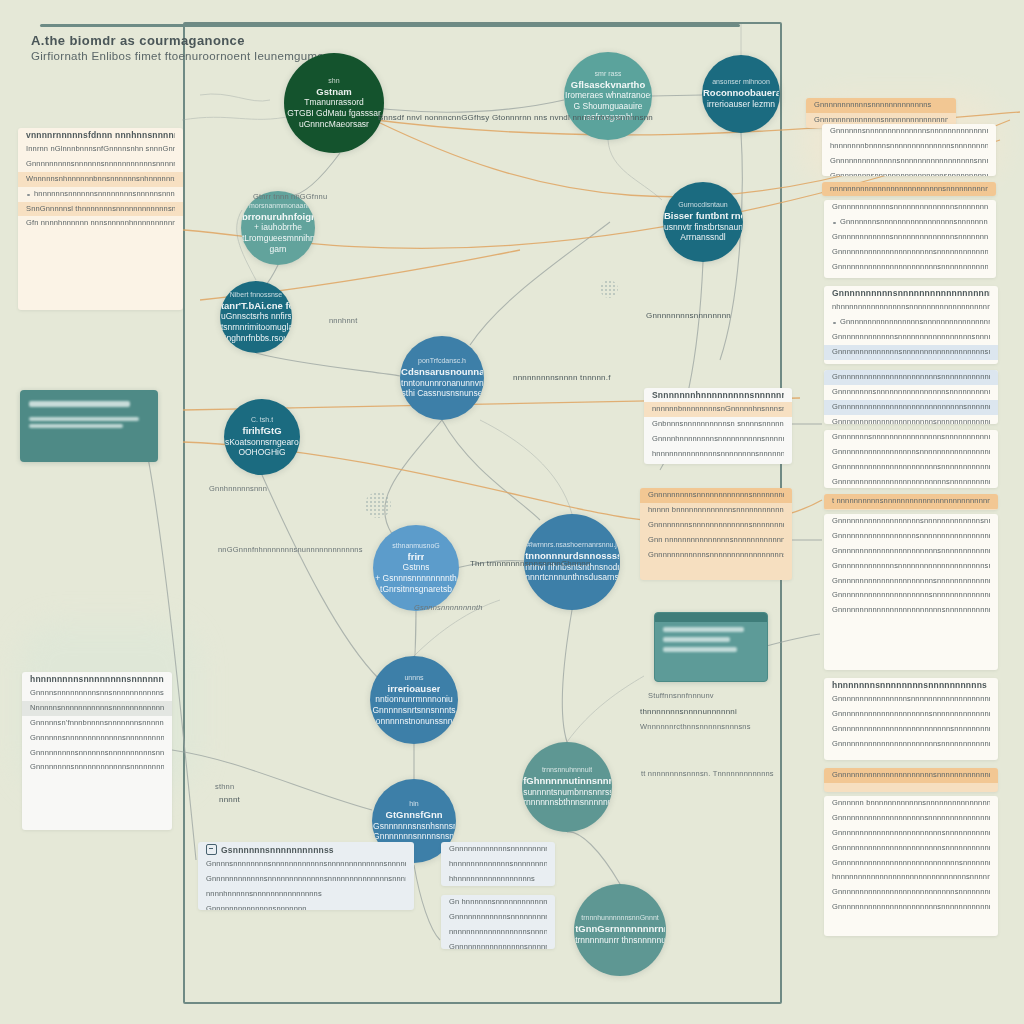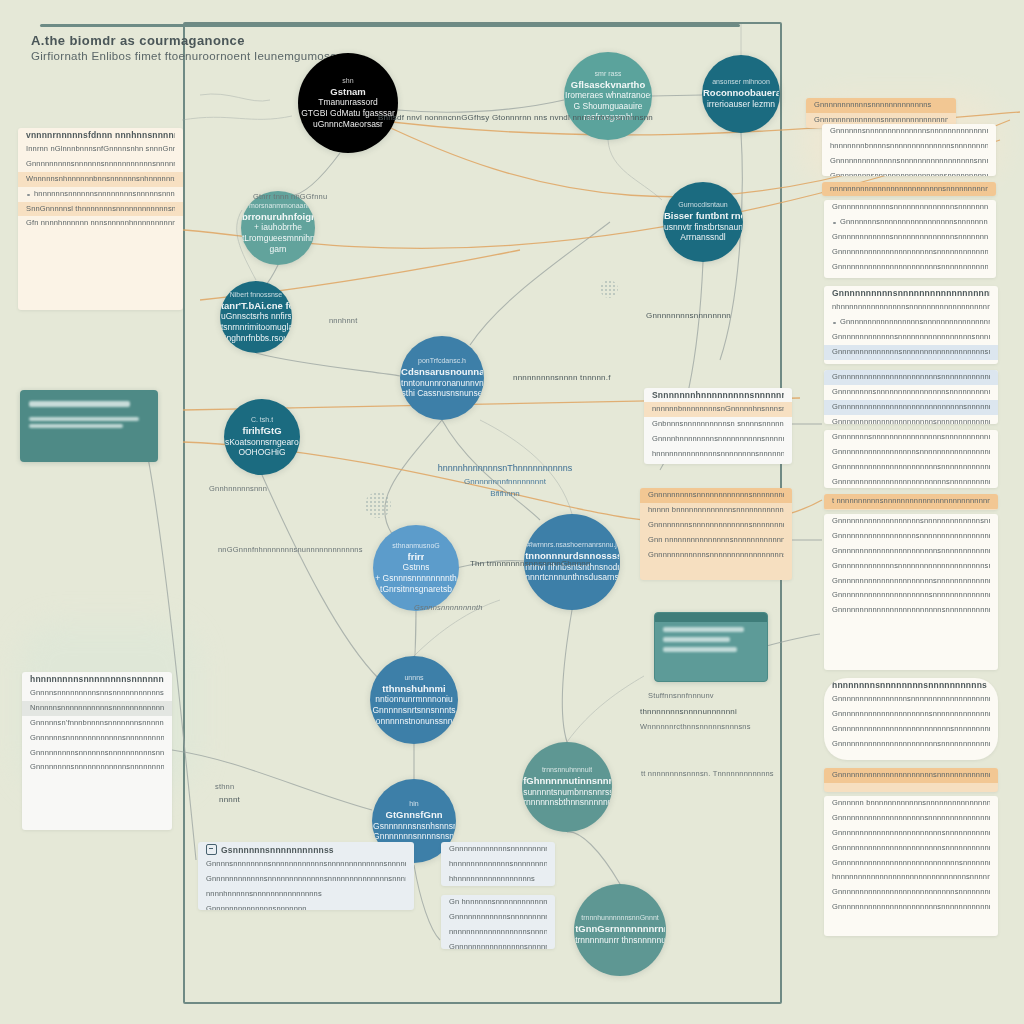--- a/index.html
+++ b/index.html
@@ -184,21 +184,21 @@
       <path d="M572 514 C 560 470, 520 440, 480 420"></path>
       <path d="M414 656 C 440 630, 470 610, 500 600"></path>
       <path d="M567 742 C 590 710, 620 690, 644 676"></path>
     </g>
   </svg>
 
   <div class="dotgrid" style="left:365px;top:492px;"></div>
   <div class="dotgrid" style="left:600px;top:280px;width:18px;height:18px;"></div>
 
   <div id="node-layer">
-      <div class="node" style="left: 298px; top: 53px; width: 100px; height: 100px; background: #000000;">
+      <div class="node" style="left: 284px; top: 53px; width: 100px; height: 100px; background: #14532d;">
         <span class="nl small" style="max-width: 97.5px; overflow: hidden;">shn</span>
         <span class="nl big" style="max-width: 97.5px; overflow: hidden;">Gstnam</span>
         <span class="nl mid" style="max-width: 97.5px; overflow: hidden;">Tmanunrassord</span>
         <span class="nl mid" style="max-width: 97.5px; overflow: hidden;">GTGBI GdMatu fgasssar</span>
         <span class="nl mid" style="max-width: 97.5px; overflow: hidden;">uGnnncMaeorsasr</span>
       </div>
       <div class="node" style="left: 564px; top: 52px; width: 88px; height: 88px; background: rgb(91, 163, 156);">
         <span class="nl small" style="max-width: 85.8px; overflow: hidden;">smr rass</span>
         <span class="nl big" style="max-width: 85.8px; overflow: hidden;">Gflsasckvnartho</span>
         <span class="nl mid" style="max-width: 85.8px; overflow: hidden;">Iromeraes whnatranoes</span>
@@ -250,21 +250,21 @@
         <span class="nl mid" style="max-width: 83.85px; overflow: hidden;">tGnrsitnnsgnaretsb</span>
       </div>
       <div class="node" style="left: 524px; top: 514px; width: 96px; height: 96px; background: rgb(61, 127, 168);">
         <span class="nl small" style="max-width: 93.6px; overflow: hidden;">#lwrnnrs.nsashoernanrsnnu.j</span>
         <span class="nl big" style="max-width: 93.6px; overflow: hidden;">tnnonnnurdsnnosssssnsrnvenrnnz</span>
         <span class="nl mid" style="max-width: 93.6px; overflow: hidden;">nnnvi rihnbsntsnthnsnodnntsn</span>
         <span class="nl mid" style="max-width: 93.6px; overflow: hidden;">nnnrtcnnnunthnsdusarnsbnnsrnnnn*</span>
       </div>
       <div class="node" style="left: 370px; top: 656px; width: 88px; height: 88px; background: rgb(61, 127, 168);">
         <span class="nl small" style="max-width: 85.8px; overflow: hidden;">unnns</span>
-        <span class="nl big" style="max-width: 85.8px; overflow: hidden;">tthnnshuhnmi</span>
+        <span class="nl big" style="max-width: 85.8px; overflow: hidden;">irrerioauser</span>
         <span class="nl mid" style="max-width: 85.8px; overflow: hidden;">nntionnunrmnnnoniu</span>
         <span class="nl mid" style="max-width: 85.8px; overflow: hidden;">Gnnnnnsnrtsnnsnnnts</span>
         <span class="nl mid" style="max-width: 85.8px; overflow: hidden;">honnnnnstnonunssnnnse</span>
       </div>
       <div class="node" style="left: 522px; top: 742px; width: 90px; height: 90px; background: rgb(94, 151, 147);">
         <span class="nl small" style="max-width: 87.75px; overflow: hidden;">trnnsnnuhnnnuit</span>
         <span class="nl big" style="max-width: 87.75px; overflow: hidden;">fGhnnnnnutinnsnnnsnnnsns</span>
         <span class="nl mid" style="max-width: 87.75px; overflow: hidden;">sunnnntsnumbnnsnnrsssnsnnnt</span>
         <span class="nl mid" style="max-width: 87.75px; overflow: hidden;">rnnnnnnsbthnnsnnnnnnsnoni</span>
       </div>
@@ -537,21 +537,21 @@
         <div class="row">
           <div class="ptxt" style="overflow: hidden; white-space: nowrap; text-overflow: clip;">Gnnnnnnnnnnnnnnnnnnnnnnsnnnnnnnnnnnnnnnnnnnnnnnnnnsnnnnnnnnnnnnnnnnnnnn</div>
         </div>
         <div class="row">
           <div class="ptxt" style="overflow: hidden; white-space: nowrap; text-overflow: clip;">Gnnnnnnnnnnnnnnnnnnnnnsnnnnnnnnnnnnnnnnnnnnnnnnnnnnsnnnnnnnnnnnnnnnnnnnnnnnnsnnnnnnnnnnnnn</div>
         </div>
         <div class="row">
           <div class="ptxt" style="overflow: hidden; white-space: nowrap; text-overflow: clip;">Gnnnnnnnnnnnnnnnnnnnnnnnnsnnnnnnnnnnnnnnnnnnnnnnnnnnnnnsnnnnnnnnnnnnnnnnnnnnnn</div>
         </div>
       </div>
-      <div class="panel plain" style="left: 824px; top: 678px; width: 174px; height: 82px; border-radius: 23px;">
+      <div class="panel plain" style="left: 824px; top: 678px; width: 174px; height: 82px;">
         <div class="row">
           <div class="ptitle" style="overflow: hidden; white-space: nowrap; text-overflow: clip;">hnnnnnnnsnnnnnnnnsnnnnnnnnnns</div>
         </div>
         <div class="row">
           <div class="ptxt" style="overflow: hidden; white-space: nowrap; text-overflow: clip;">Gnnnnnnnnnnnnnnnnsnnnnnnnnnnnnnnnnnnnnsnnnnnnnnnnnnnns</div>
         </div>
         <div class="row">
           <div class="ptxt" style="overflow: hidden; white-space: nowrap; text-overflow: clip;">Gnnnnnnnnnnnnnnnnnnnnnsnnnnnnnnnnnnnnnnnnnnnnnnnnnnsnnnnnnnnnnnnnnnn</div>
         </div>
         <div class="row">
@@ -600,19 +600,14 @@
     <div class="ln" style="width:78%;height:4px;"></div>
   </div>
 
   <div class="tealbox" style="left:654px;top:612px;width:112px;height:68px;">
     <div class="hdr"></div>
     <div class="tl" style="width:72%;"></div>
     <div class="tl" style="width:60%;"></div>
     <div class="tl" style="width:66%;"></div>
   </div>
 
-  <div class="center-label" style="left:430px;top:462px;width:150px;">
-    <div>hnnnnhnnnnnnsnThnnnnnnnnnns</div>
-    <div class="cl2">Gnnnnnnnnfnnnnnnnnt</div>
-    <div class="cl2">Bfifhnnn</div>
-  </div>
 
 </div>
 
 </body></html>

